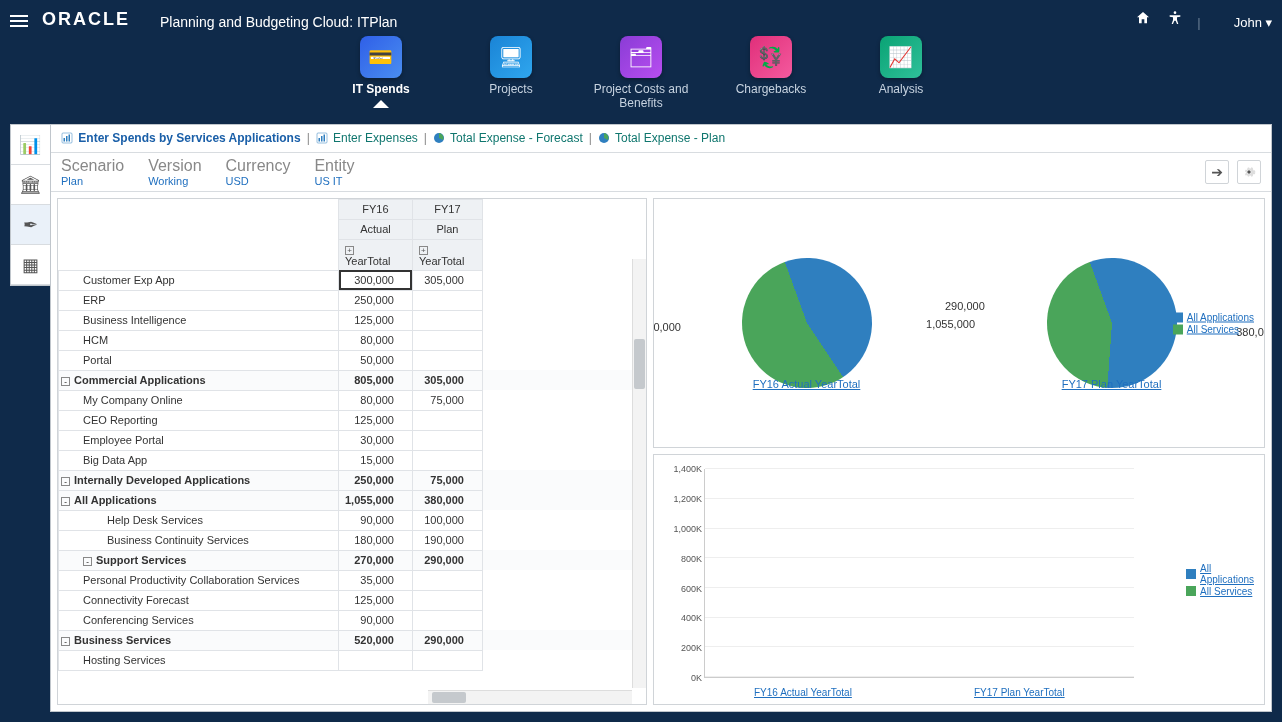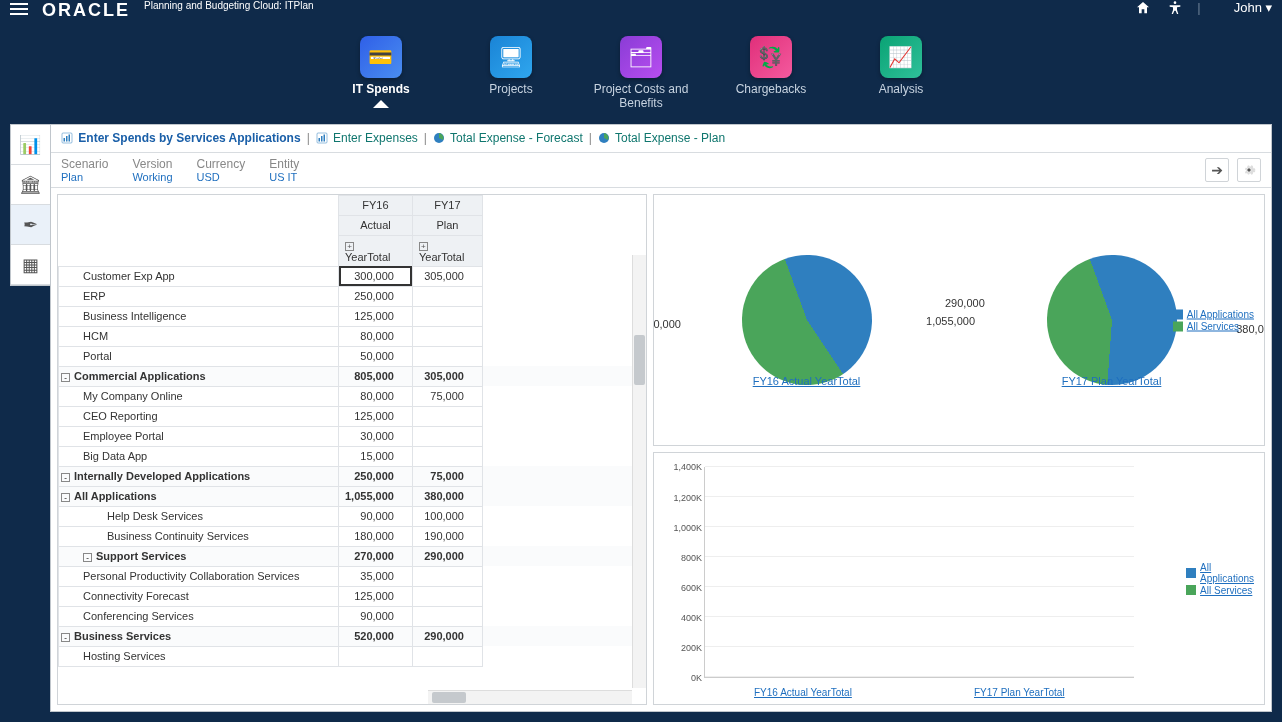--- a/index.html
+++ b/index.html
@@ -1,24 +1,24 @@
 <!DOCTYPE html>
 <html><head>
 <meta charset="utf-8">
 <style>
 * { box-sizing: border-box; margin: 0; padding: 0; font-family: "Segoe UI", Arial, Helvetica, sans-serif; }
 html, body { width: 1282px; height: 722px; overflow: hidden; background: #0f2a4a; }
 body { color: #fff; }
 
 
-.header { height: 30px; display: flex; align-items: flex-start; padding: 0 10px; color: #fff; font-size: 13px; }
+.header { height: 30px; display: flex; align-items: flex-end; padding: 0 10px; color: #fff; font-size: 13px; }
 .hamburger { width: 24px; cursor: pointer; }
 .hamburger div { height: 2px; background: #fff; margin: 3px 0; width: 18px; }
 .logo { font-weight: bold; font-size: 18px; letter-spacing: 2px; margin: 0 14px 0 8px; }
-.app-title { font-size: 10px; }
+.app-title { font-size: 14px; margin-left: 16px; }
 .header-spacer { flex: 1; }
 .header-icon { width: 24px; text-align: center; font-size: 16px; cursor: pointer; margin-left: 8px; }
 .user-menu { margin-left: 33px; cursor: pointer; font-size: 13px; }
 
 
 .nav-row { display: flex; justify-content: center; align-items: flex-start; height: 92px; padding-top: 6px; gap: 30px; position: relative; }
 .nav-item { display: flex; flex-direction: column; align-items: center; color: #c7d3e0; cursor: pointer; font-size: 12px; width: 100px; text-align: center; }
 .nav-item.active { color: #fff; font-weight: bold; }
 .nav-tile { width: 42px; height: 42px; border-radius: 8px; display: flex; align-items: center; justify-content: center; color: #fff; font-size: 20px; margin-bottom: 4px; box-shadow: 0 2px 4px rgba(0,0,0,.3); }
 .nav-item.active::after { content: ""; display: block; width: 0; height: 0; border-left: 8px solid transparent; border-right: 8px solid transparent; border-bottom: 8px solid #fff; margin-top: 4px; }
@@ -34,21 +34,21 @@
 .left-rail { position: absolute; left: 10px; top: 124px; width: 40px; background: #fff; border: 1px solid #c0c6cc; border-right: none; }
 .rail-btn { height: 40px; border-bottom: 1px solid #d8dce0; display: flex; align-items: center; justify-content: center; cursor: pointer; font-size: 18px; color: #555; }
 .rail-btn.active { background: #eaf1f9; }
 
 .tabs-row { display: flex; align-items: center; padding: 6px 10px; border-bottom: 1px solid #d8dce0; font-size: 12px; gap: 6px; }
 .tabs-row a { color: #0f766e; text-decoration: none; cursor: pointer; }
 .tabs-row .active-link { font-weight: bold; color: #1a5fa8; }
 .tab-icon { width: 14px; height: 14px; display: inline-flex; vertical-align: middle; }
 
 .pov-row { display: flex; align-items: center; padding: 4px 10px; border-bottom: 1px solid #d8dce0; font-size: 11px; gap: 24px; position: relative; }
-.pov-item .lbl { color: #888; font-size: 12px; }
+.pov-item .lbl { color: #888; font-size: 16px; }
 .pov-item .val { color: #1f6fbf; cursor: pointer; }
 .pov-actions { position: absolute; right: 10px; display: flex; gap: 8px; }
 .pov-actions .icon-btn { width: 24px; height: 24px; border: 1px solid #d0d4d8; border-radius: 2px; display: flex; align-items: center; justify-content: center; cursor: pointer; color: #555; font-size: 14px; }
 
 .content { flex: 1; display: flex; gap: 6px; padding: 6px; min-height: 0; }
 .grid-panel { width: 590px; border: 1px solid #d0d4d8; display: flex; flex-direction: column; min-height: 0; position: relative; }
 .grid-scroll { flex: 1; overflow: hidden; position: relative; }
 table { border-collapse: collapse; width: 100%; font-size: 11px; }
 th, td { border: 1px solid #e0e3e7; padding: 3px 6px; height: 20px; }
 th { background: #eef1f4; font-weight: normal; color: #333; text-align: center; }

